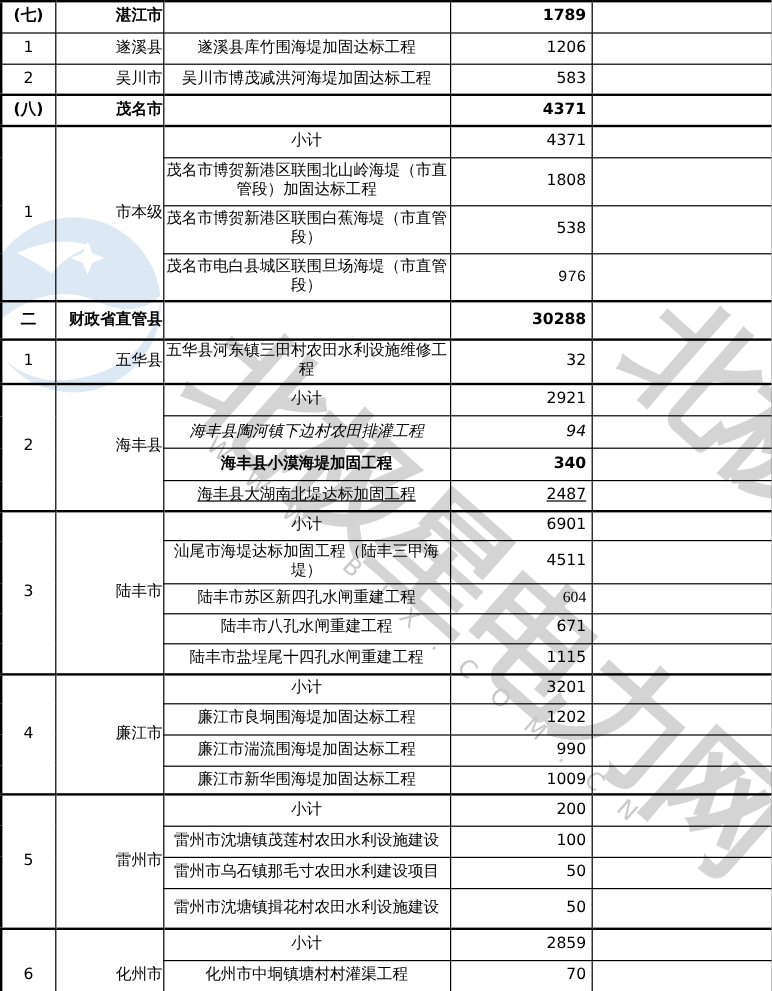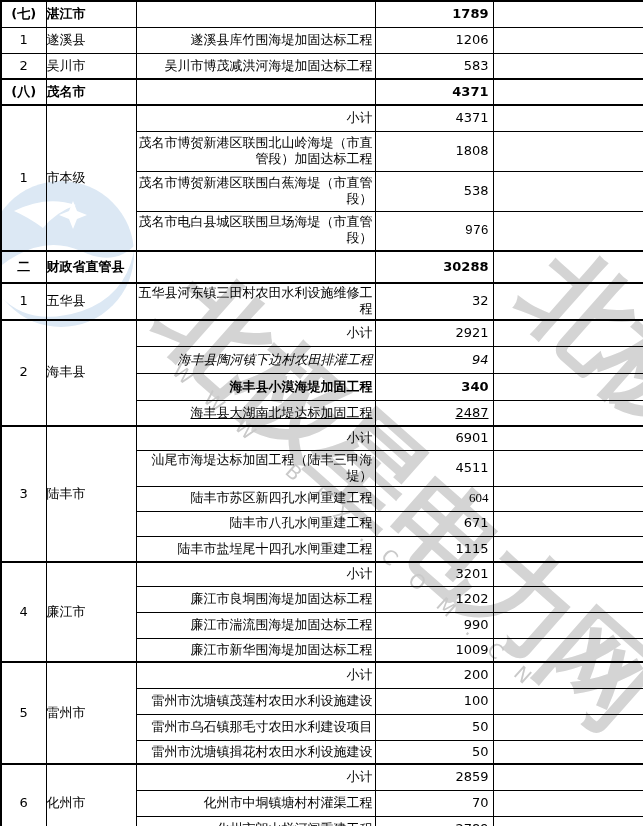--- a/index.html
+++ b/index.html
@@ -30,22 +30,22 @@
     border:2px solid #000;background:transparent;
   }
   td{
     border:1px solid #000;background:transparent;
     font-size:13px;line-height:1.25;color:#000;
     vertical-align:middle;overflow:hidden;padding:0;
   }
   tr.thick td{border-top-width:2px;}
   tr.bold td{font-weight:bold;}
   td.no{text-align:center;}
-  td.region{text-align:left;}
-  td.project{text-align:right;padding:1px 2px;}
+  td.region{text-align:right;}
+  td.project{text-align:center;padding:1px 2px;}
   td.amount{text-align:right;padding-right:4px;}
   td.blank{}
 </style>
 </head>
 <body>
 
 <div class="watermark-layer">
   <svg class="wm-logo" viewBox="0 0 150 150" aria-hidden="true">
     <circle cx="75" cy="75" r="73" fill="#dce8f4"></circle>
     <path d="M2,98 Q50,52 95,72 Q128,88 149,66 Q142,116 96,132 Q40,150 10,112 Z" fill="#ffffff"></path>
@@ -212,21 +212,21 @@
         <tr style="height: 26px; padding-left: 19px;">
           <td class="project">雷州市沈塘镇茂莲村农田水利设施建设</td>
           <td class="amount">100</td>
           <td class="blank"></td>
         </tr>
         <tr style="height: 26px;">
           <td class="project">雷州市乌石镇那毛寸农田水利建设项目</td>
           <td class="amount">50</td>
           <td class="blank"></td>
         </tr>
-        <tr style="height: 24px;">
+        <tr style="height: 34px;">
           <td class="project">雷州市沈塘镇揖花村农田水利设施建设</td>
           <td class="amount">50</td>
           <td class="blank"></td>
         </tr>
         <tr class="thick" style="height: 26px;">
           <td class="no" rowspan="3">6</td>
           <td class="region" rowspan="3">化州市</td>
           <td class="project">小计</td>
           <td class="amount">2859</td>
           <td class="blank"></td>

